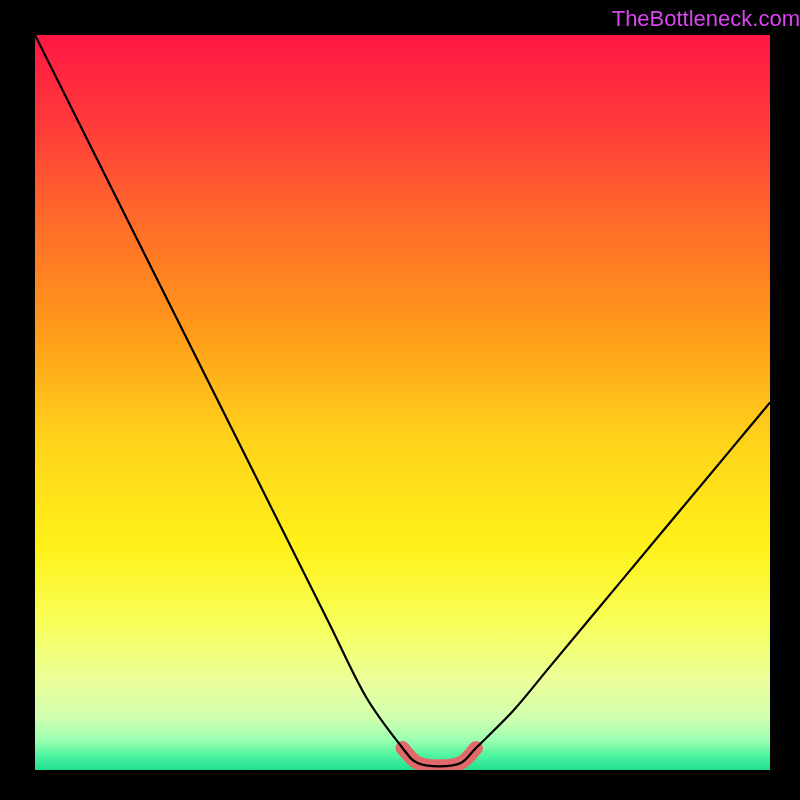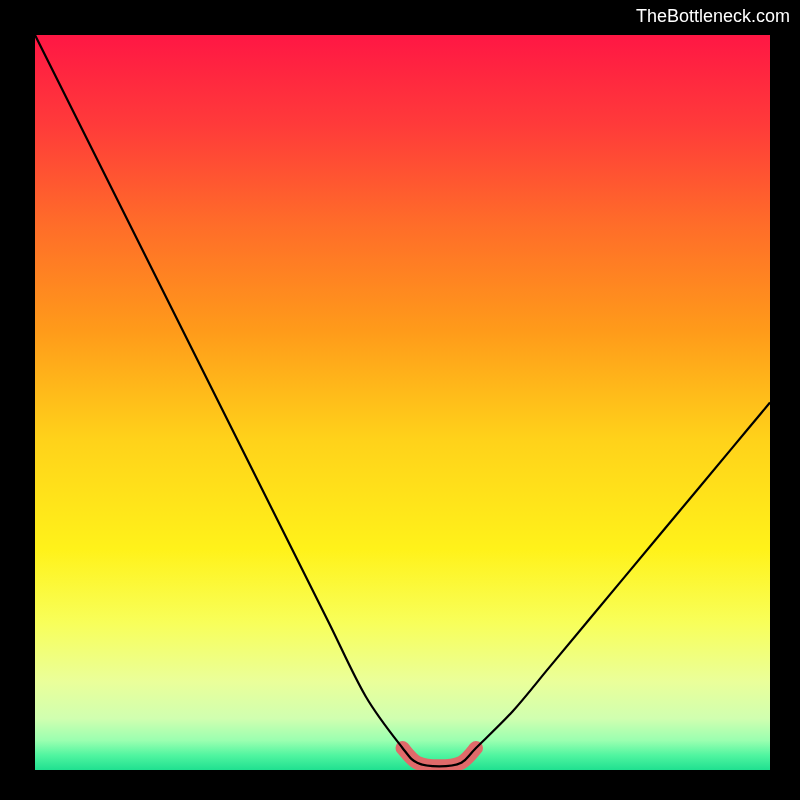--- a/index.html
+++ b/index.html
@@ -7,23 +7,23 @@
     padding: 0;
     width: 800px;
     height: 800px;
     background: #000;
     position: relative;
     font-family: Arial, Helvetica, sans-serif;
   }
   .watermark {
     position: absolute;
     top: 6px;
-    right: 10px;
-    color: #ffffff;
-    font-size: 18px;
+    right: 0;
+    color: #d946ef;
+    font-size: 22px;
     font-weight: 500;
     z-index: 10;
   }
   .plot-area {
     position: absolute;
     left: 35px;
     top: 35px;
     width: 735px;
     height: 735px;
     overflow: hidden;

